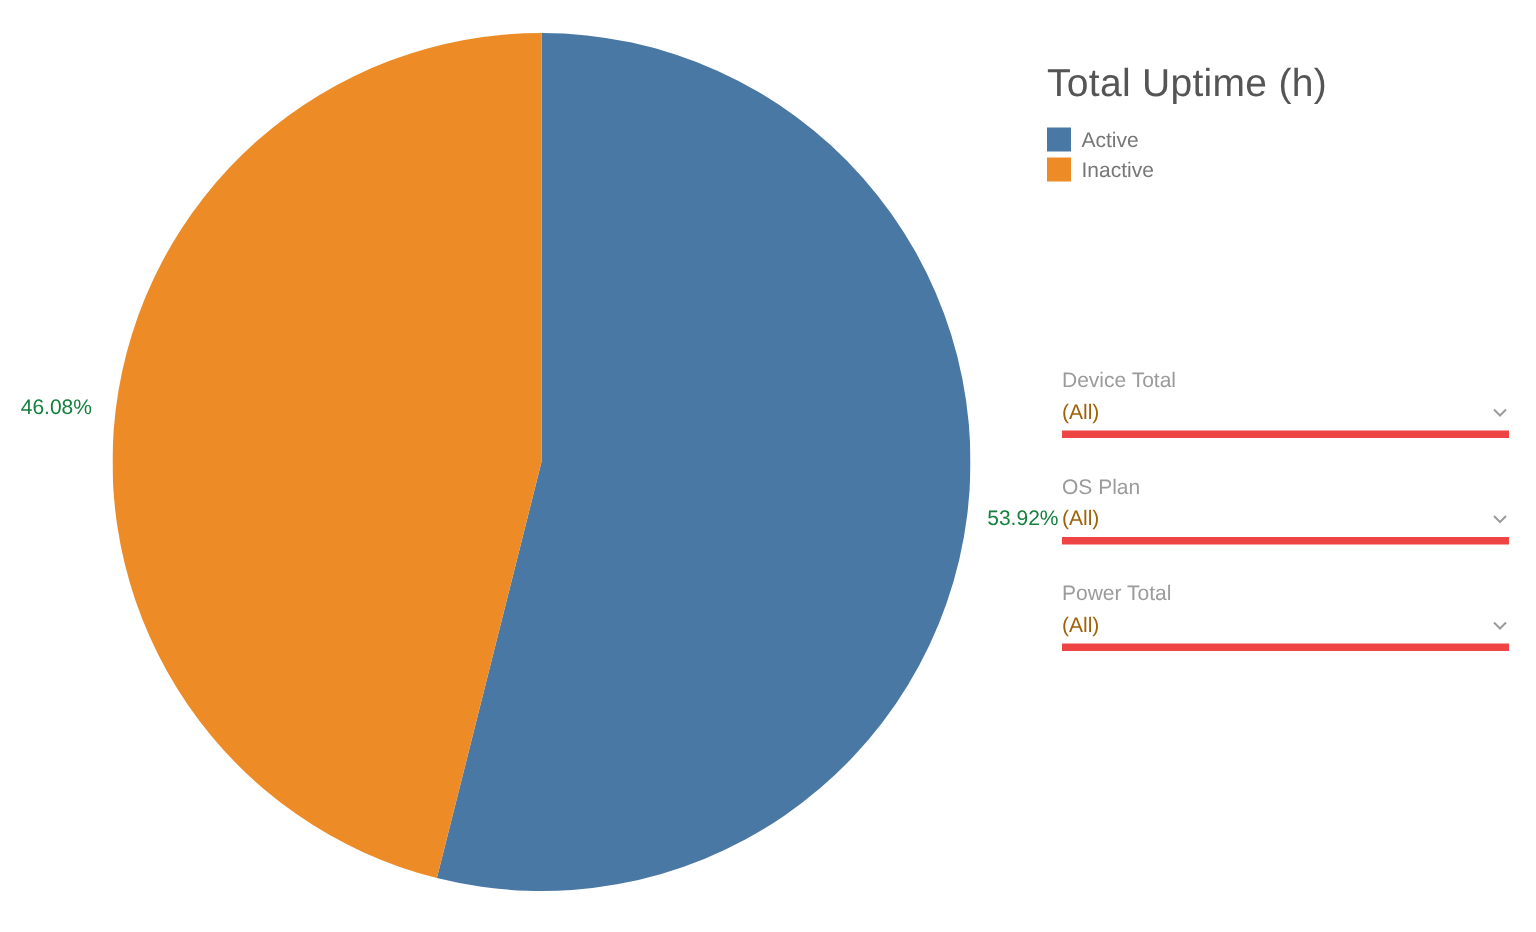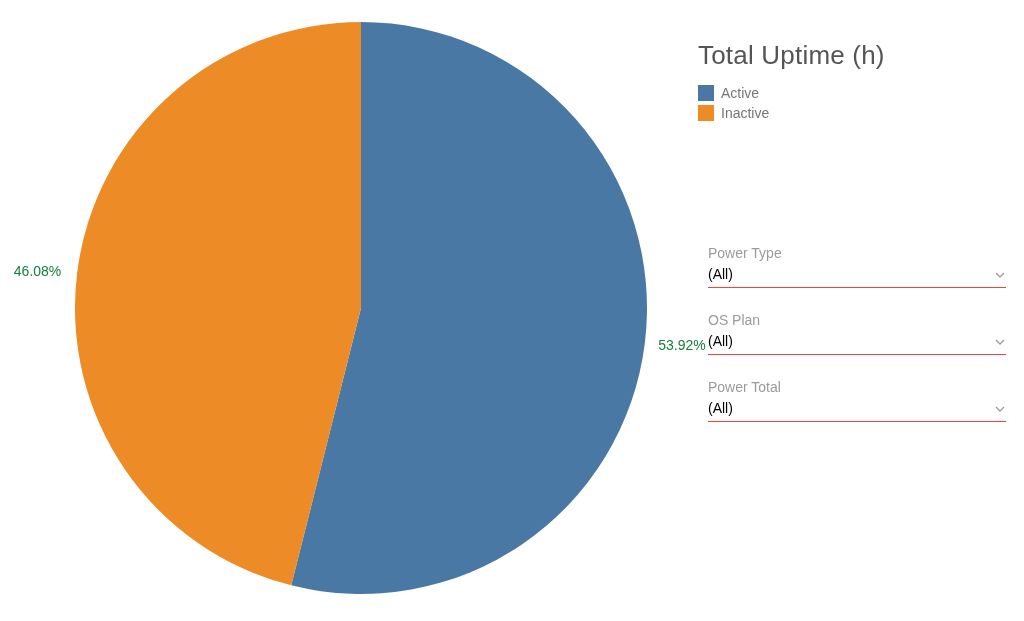--- a/index.html
+++ b/index.html
@@ -71,24 +71,24 @@
     display: flex;
     flex-direction: column;
     gap: 2px;
   }
   .filter-label {
     font-size: 14px;
     color: #9b9b9b;
   }
   .filter-select {
     position: relative;
-    border-bottom: 1px solid #ef4444;
+    border-bottom: 5px solid #ef4444;
     padding: 3px 18px 5px 0;
     font-size: 14px;
-    color: #000000;
+    color: #a16207;
     cursor: pointer;
   }
   .chevron {
     position: absolute;
     right: 0; top: 6px;
     width: 12px; height: 12px;
     pointer-events: none;
   }
 </style>
 </head>
@@ -116,21 +116,21 @@
       </div>
       <div class="legend-item">
         <span id="swatch-1" class="swatch" style="background: rgb(237, 140, 39);"></span>
         <span>Inactive</span>
       </div>
     </div>
   </div>
 
   <div class="filters">
     <div class="filter">
-      <span class="filter-label">Power Type</span>
+      <span class="filter-label">Device Total</span>
       <div class="filter-select">
         <span>(All)</span>
         <svg class="chevron" viewBox="0 0 12 12">
             <path d="M2 4 L6 8 L10 4" fill="none" stroke="#9b9b9b" stroke-width="1.3"></path>
           </svg>
       </div>
     </div>
     <div class="filter">
       <span class="filter-label">OS Plan</span>
       <div class="filter-select">

